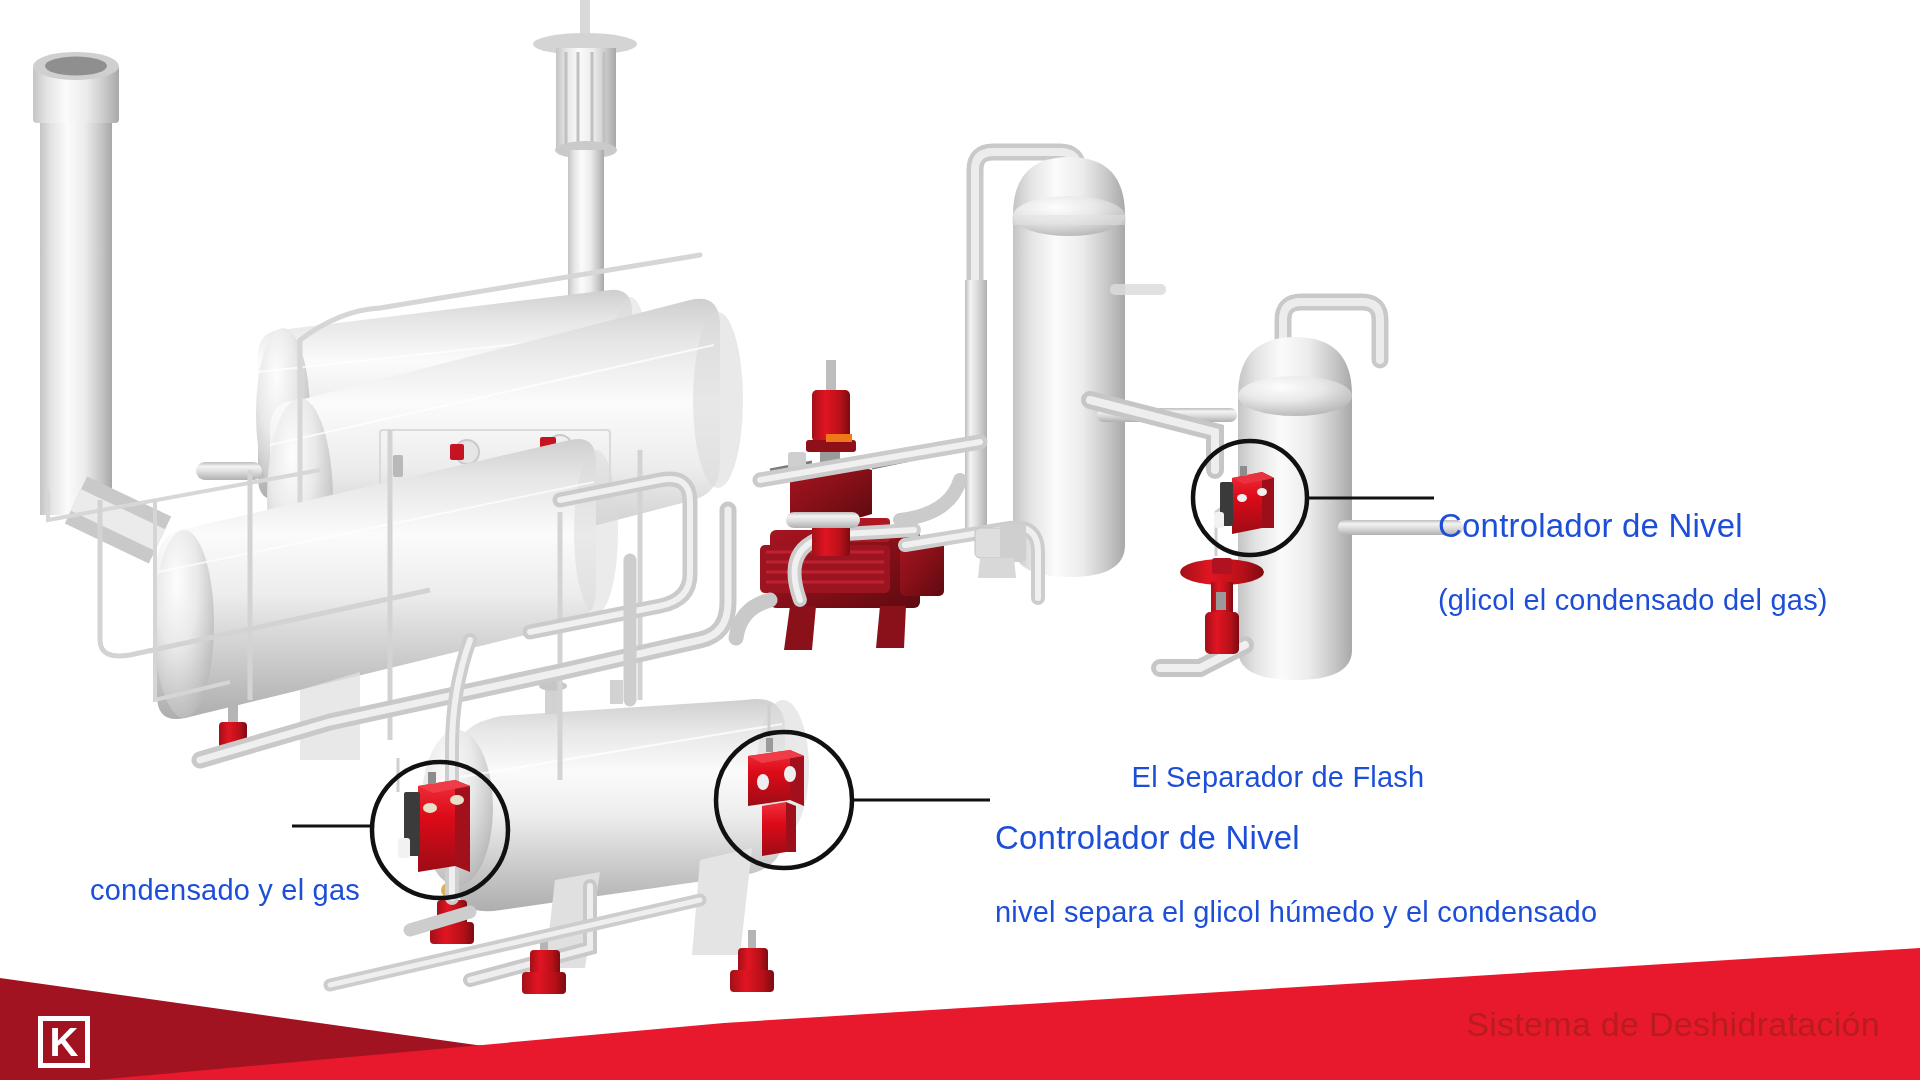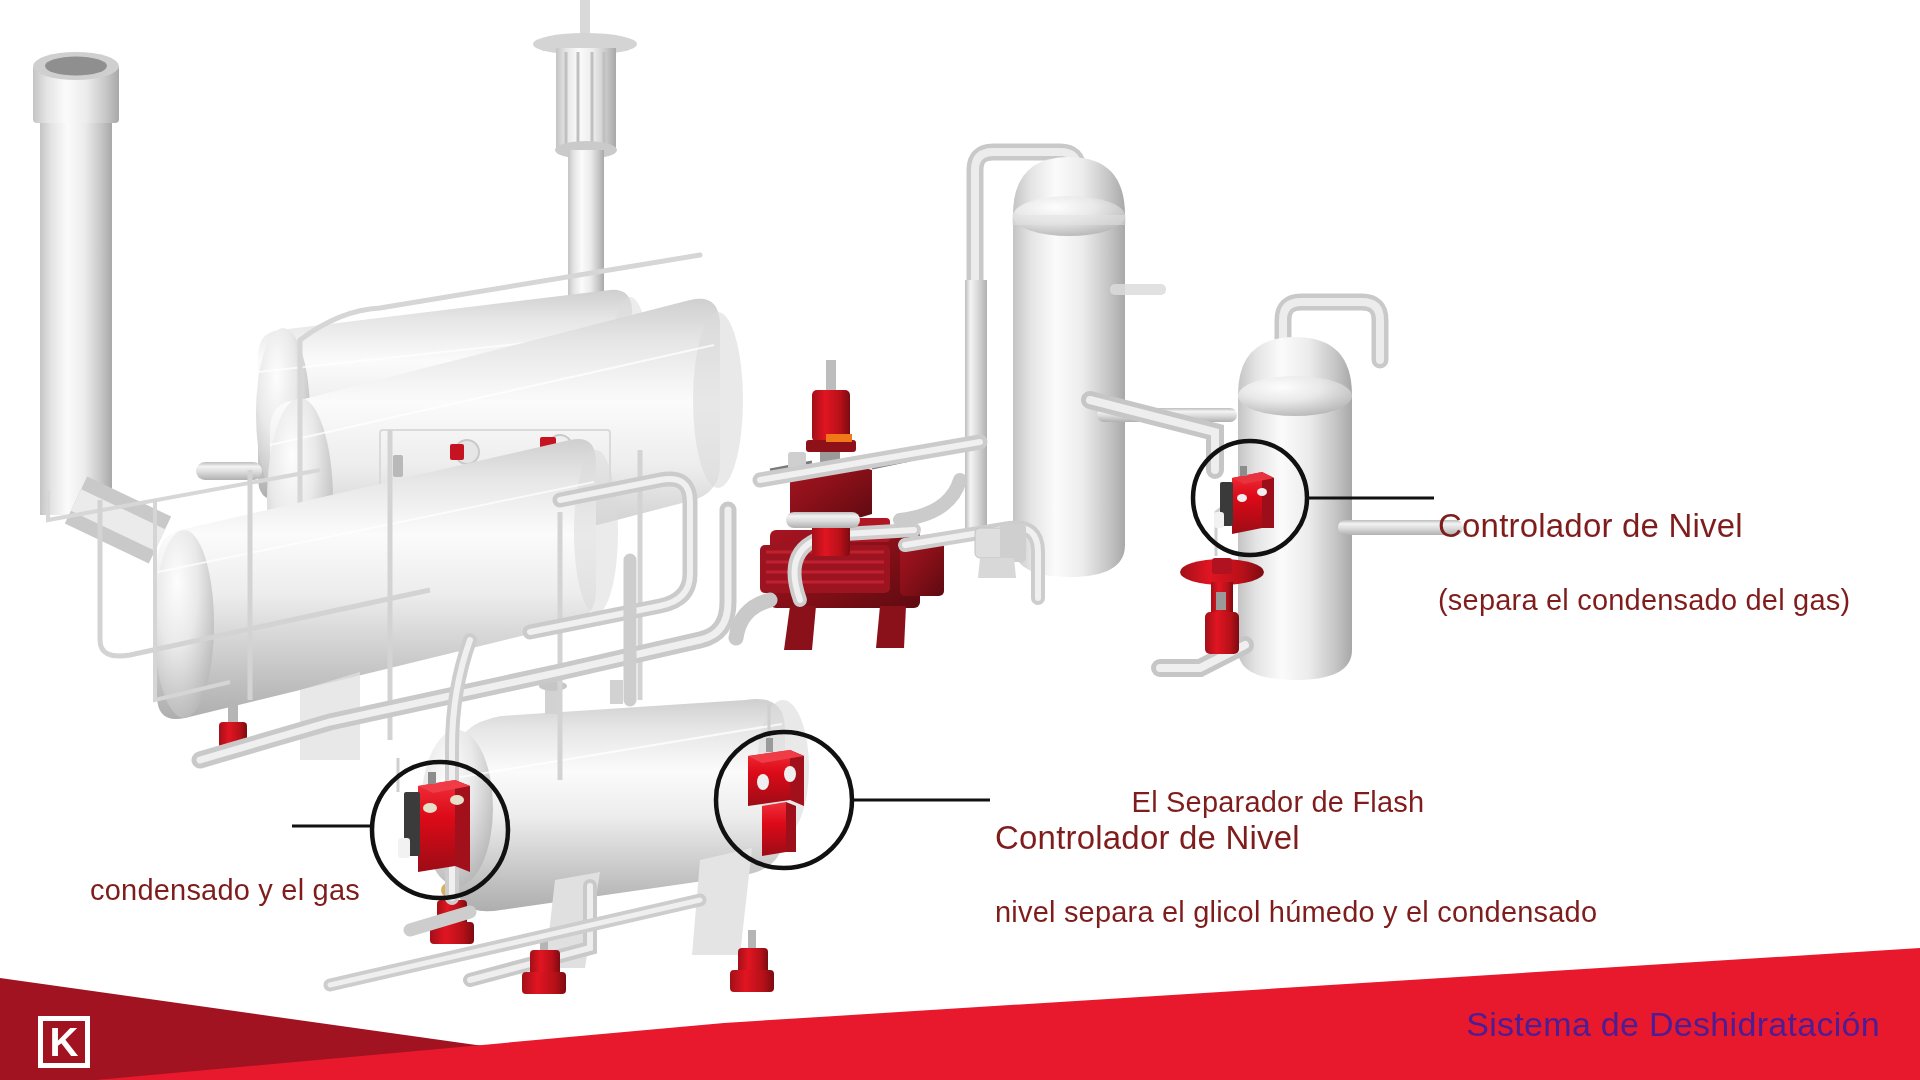--- a/index.html
+++ b/index.html
@@ -7,36 +7,36 @@
   body{
     width:1920px;height:1080px;overflow:hidden;position:relative;
     font-family:"Liberation Sans","DejaVu Sans",sans-serif;
     color:#2b2b2b;
   }
   #stage{position:absolute;inset:0;width:1920px;height:1080px;}
   #scene{position:absolute;inset:0;}
   svg.layer{position:absolute;left:0;top:0;width:1920px;height:1080px;overflow:visible;}
 
   
-  .anno{position:absolute;white-space:pre;color:#7f1d1d;font-weight:400;}
+  .anno{position:absolute;white-space:pre;color:#1d4ed8;font-weight:400;}
   .anno .l{display:block;}
   .big{font-size:33px;line-height:40px;letter-spacing:.2px;}
   .mid{font-size:29px;line-height:36px;letter-spacing:.2px;}
 
   #anno-left{left:75px;top:800px;width:300px;text-align:center;}
   #anno-lvl-right{position:absolute;left:1438px;top:470px;}
-  #anno-flash{position:absolute;left:1128px;top:712px;width:300px;text-align:center;}
+  #anno-flash{position:absolute;left:1128px;top:687px;width:300px;text-align:center;}
   #anno-lvl-mid{position:absolute;left:995px;top:782px;}
   #anno-bottom{position:absolute;left:830px;top:955px;}
 
   
   #banner{position:absolute;left:0;top:930px;width:1920px;height:150px;}
   #banner-title{
     position:absolute;right:40px;top:1005px;
-    font-size:34px;color:#4c1d95;letter-spacing:.3px;white-space:nowrap;
+    font-size:34px;color:#b91c1c;letter-spacing:.3px;white-space:nowrap;
   }
   #logo{position:absolute;left:38px;top:1016px;width:52px;height:52px;}
   #logo .box{
     position:absolute;inset:0;border:5px solid #ffffff;box-sizing:border-box;
   }
   #logo .kglyph{
     position:absolute;left:0;top:0;width:52px;height:52px;
     color:#ffffff;font-family:"Liberation Sans",sans-serif;
     font-size:40px;font-weight:700;line-height:52px;text-align:center;
   }
@@ -367,21 +367,21 @@
     <line x1="852" y1="800" x2="990" y2="800" stroke="#111111" stroke-width="3.2"></line>
     <line x1="1307" y1="498" x2="1434" y2="498" stroke="#111111" stroke-width="3.2"></line>
   </svg>
 
   <div class="anno mid" id="anno-left">
     <span class="l">condensado y el gas</span>
   </div>
 
   <div class="anno" id="anno-lvl-right">
     <span class="l big">Controlador de Nivel</span>
-    <span class="l mid">(separa el condensado del gas)</span>
+    <span class="l mid">(glicol el condensado del gas)</span>
   </div>
 
   <div class="anno mid" id="anno-flash">
     <span class="l">El Separador de Flash</span>
   </div>
 
   <div class="anno" id="anno-lvl-mid">
     <span class="l big">Controlador de Nivel</span>
     <span class="l mid">nivel separa el glicol húmedo y el condensado</span>
   </div>

